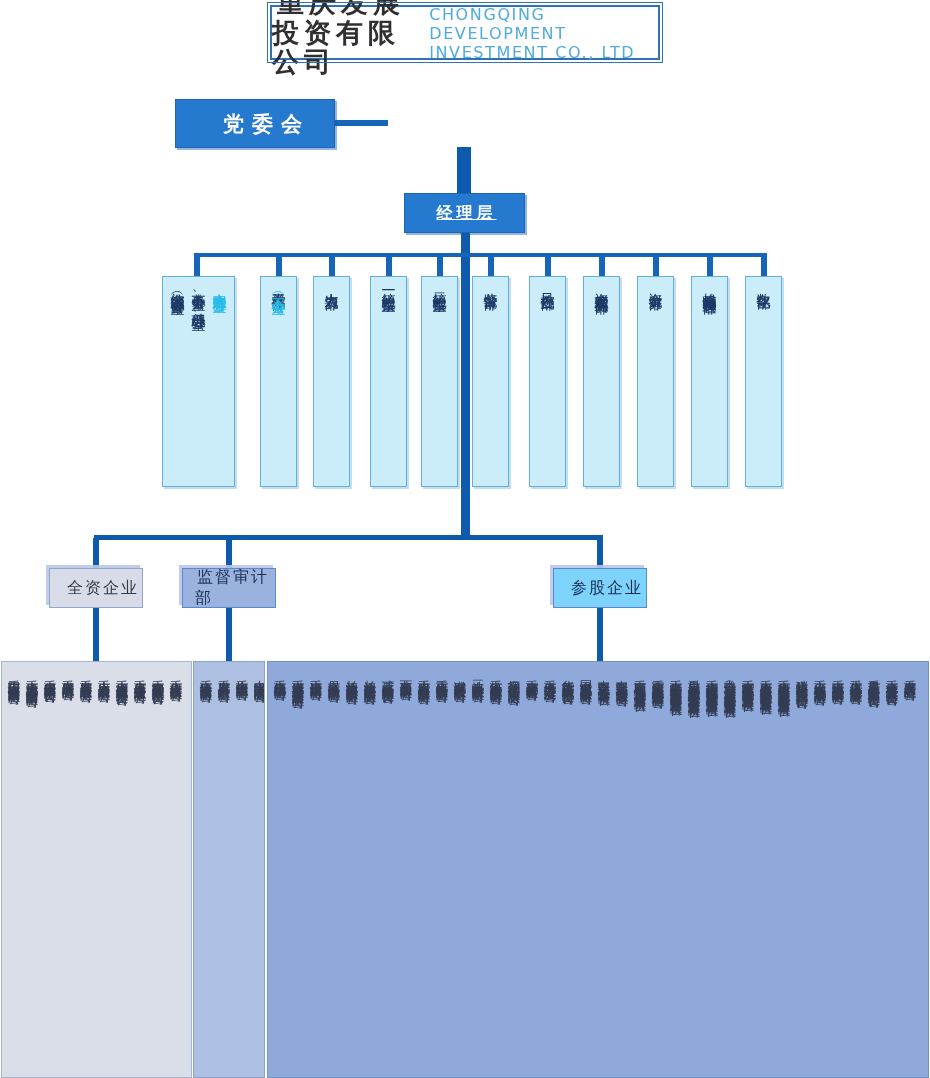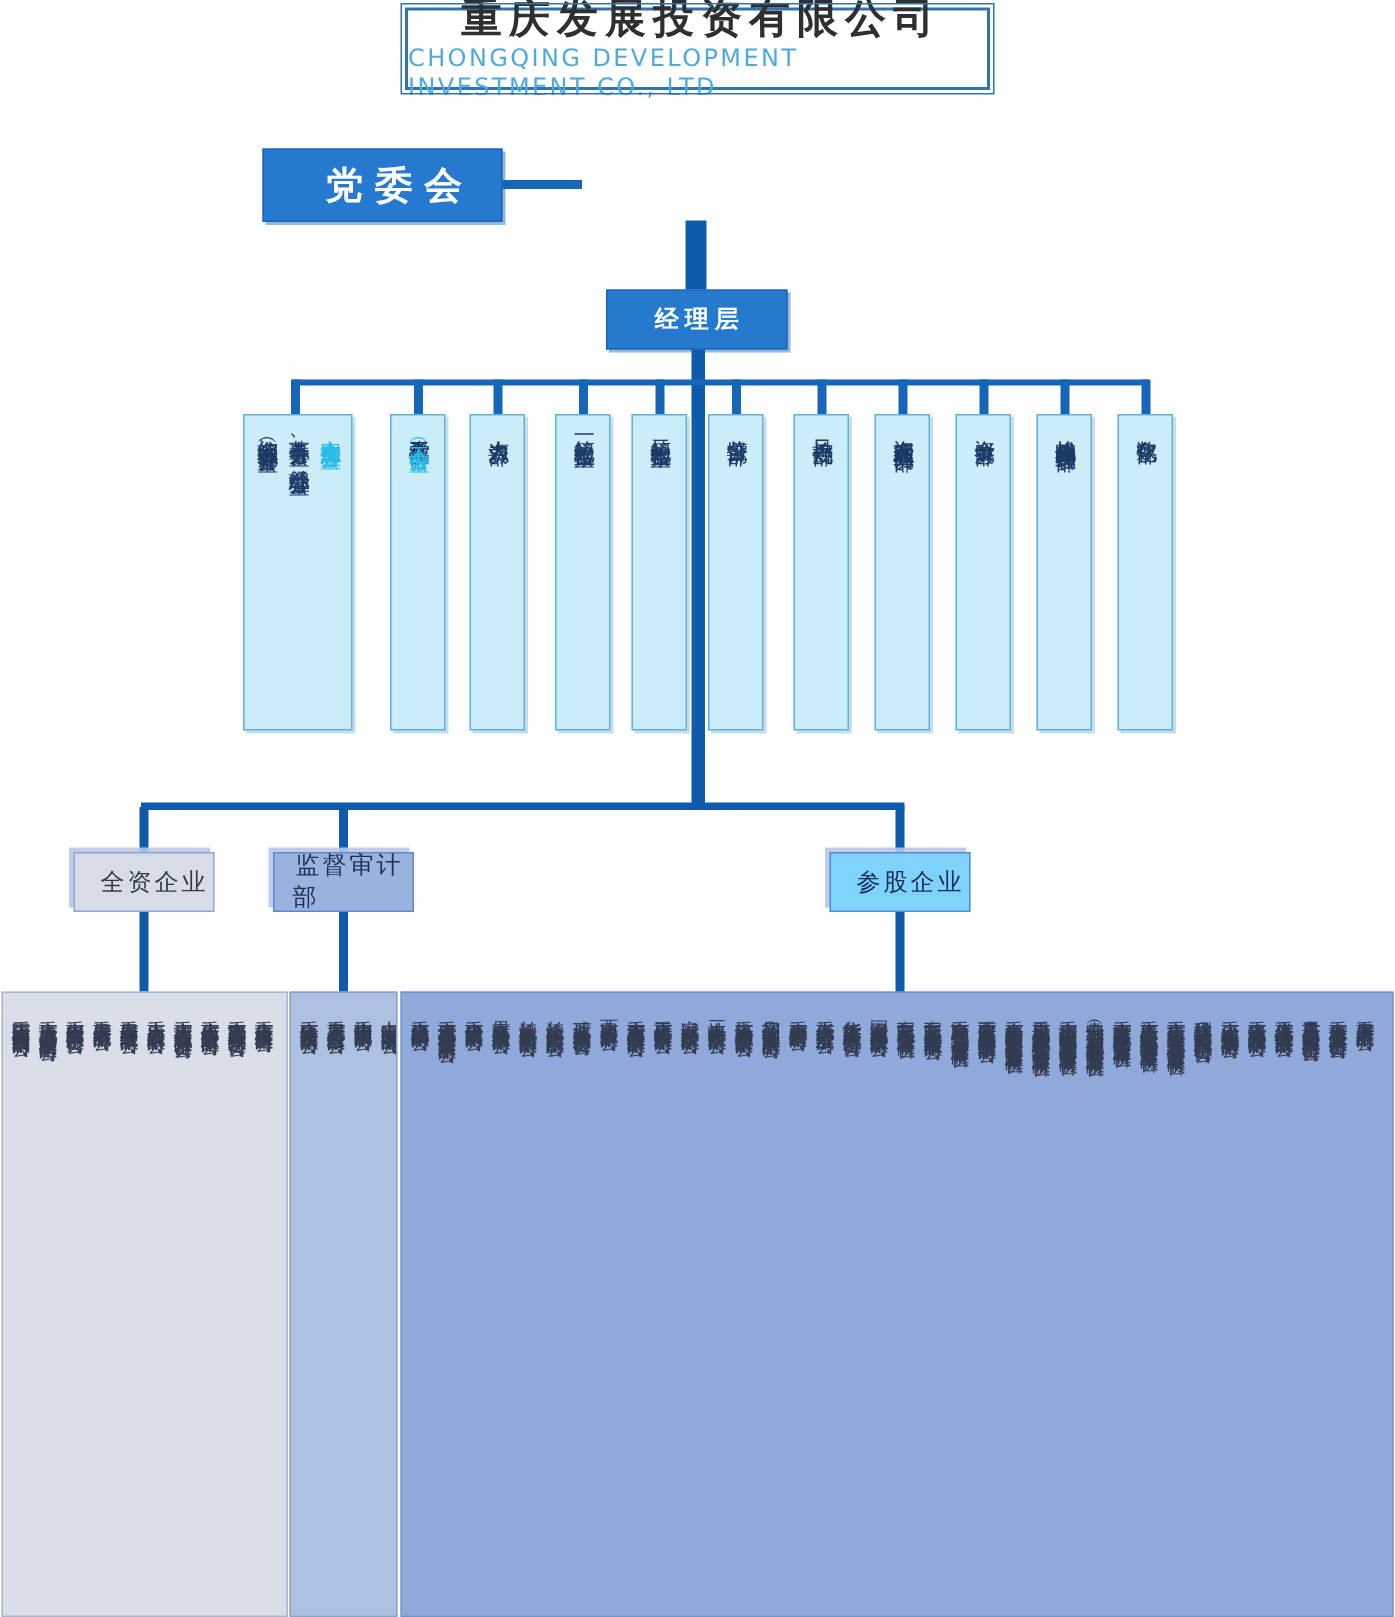--- a/index.html
+++ b/index.html
@@ -4,33 +4,33 @@
 <style>
   html,body{margin:0;padding:0;background:#ffffff;}
   .canvas{
     position:relative;width:930px;height:1078px;background:#ffffff;
     font-family:"DejaVu Sans",sans-serif;overflow:hidden;
   }
   
   .title-box{
     position:absolute;left:270px;top:5px;width:390px;height:55px;box-sizing:border-box;
     background:#ffffff;border:2px solid #2E74B5;outline:1px solid #2E74B5;outline-offset:2px;
-    display:flex;flex-direction:column;align-items:center;justify-content:center;
+    display:flex;align-items:center;justify-content:center;
   }
   .title{font-size:27px;font-weight:bold;color:#2F2F2F;letter-spacing:5px;text-indent:5px;line-height:1.1;}
   .subtitle{font-size:16px;color:#4FABDF;letter-spacing:1.6px;margin-top:2px;}
   
   .box.blue{
     position:absolute;background:#2579CE;color:#ffffff;font-weight:bold;
     display:flex;align-items:center;justify-content:center;box-sizing:border-box;
     border:1px solid #1C64B6;box-shadow:2px 2px 0 rgba(21,95,180,0.45);
   }
-  .party{left:175px;top:99px;width:160px;height:49px;font-size:25px;letter-spacing:8px;text-indent:8px;padding-left:15px;}
+  .party{left:175px;top:99px;width:160px;height:49px;font-size:21px;letter-spacing:8px;text-indent:8px;padding-left:15px;}
   .board{left:388px;top:98px;width:155px;height:50px;font-size:21px;letter-spacing:8px;text-indent:8px;}
-  .mgmt{left:404px;top:193px;width:121px;height:40px;font-size:16px;letter-spacing:4px;text-indent:4px;}
+  .mgmt{left:404px;top:193px;width:121px;height:40px;font-size:16px;letter-spacing:4px;text-indent:4px;text-decoration:underline;}
   
   .hline{position:absolute;background:#1565B8;}
   .conn-party-board{left:335px;top:120px;width:53px;height:6px;}
   .dept-line{left:195px;top:253px;width:570px;height:4px;}
   .cat-line{left:94px;top:535px;width:509px;height:5px;background:#0E5AAC;}
   .trunk{position:absolute;background:#0E5AAC;}
   .trunk1{left:457px;top:147px;width:14px;height:46px;}
   .trunk2{left:461px;top:233px;width:9px;height:305px;}
   .stubs .stub{position:absolute;top:253px;width:6px;height:24px;background:#1565B8;}
   .stubs .stub:nth-child(1){left:194px}.stubs .stub:nth-child(2){left:276px}

